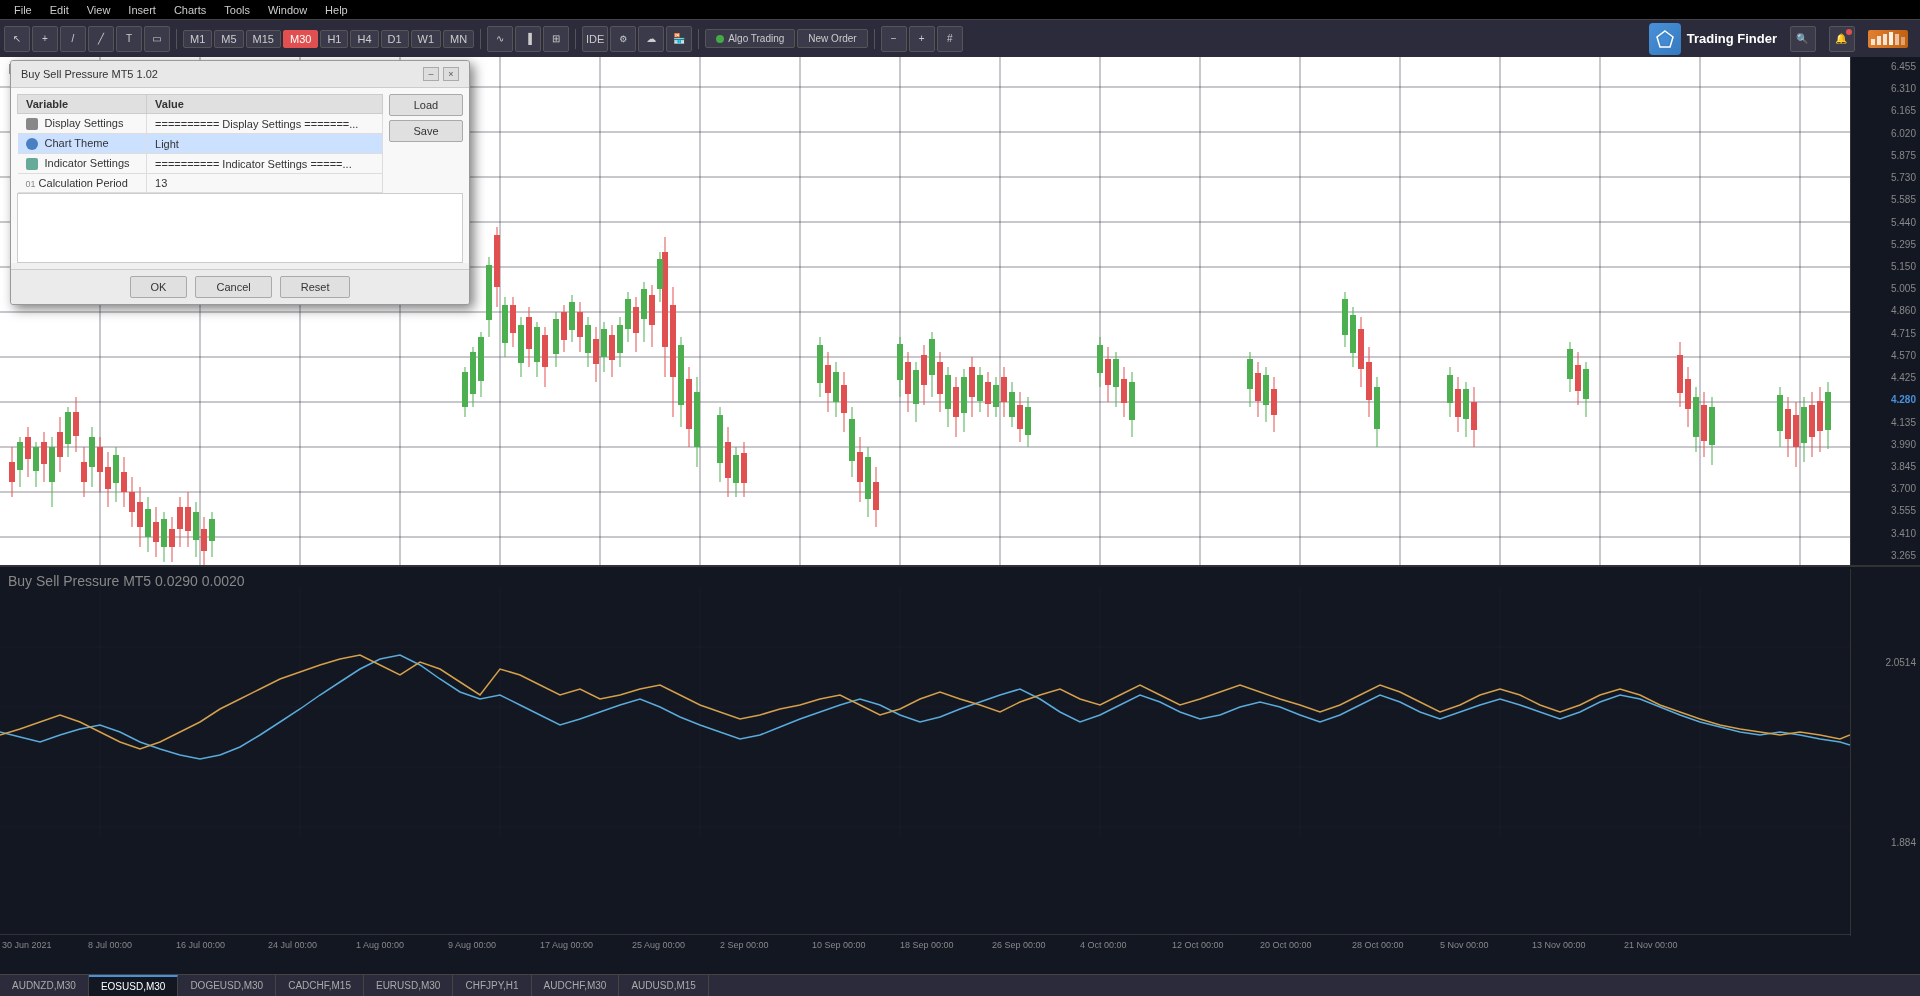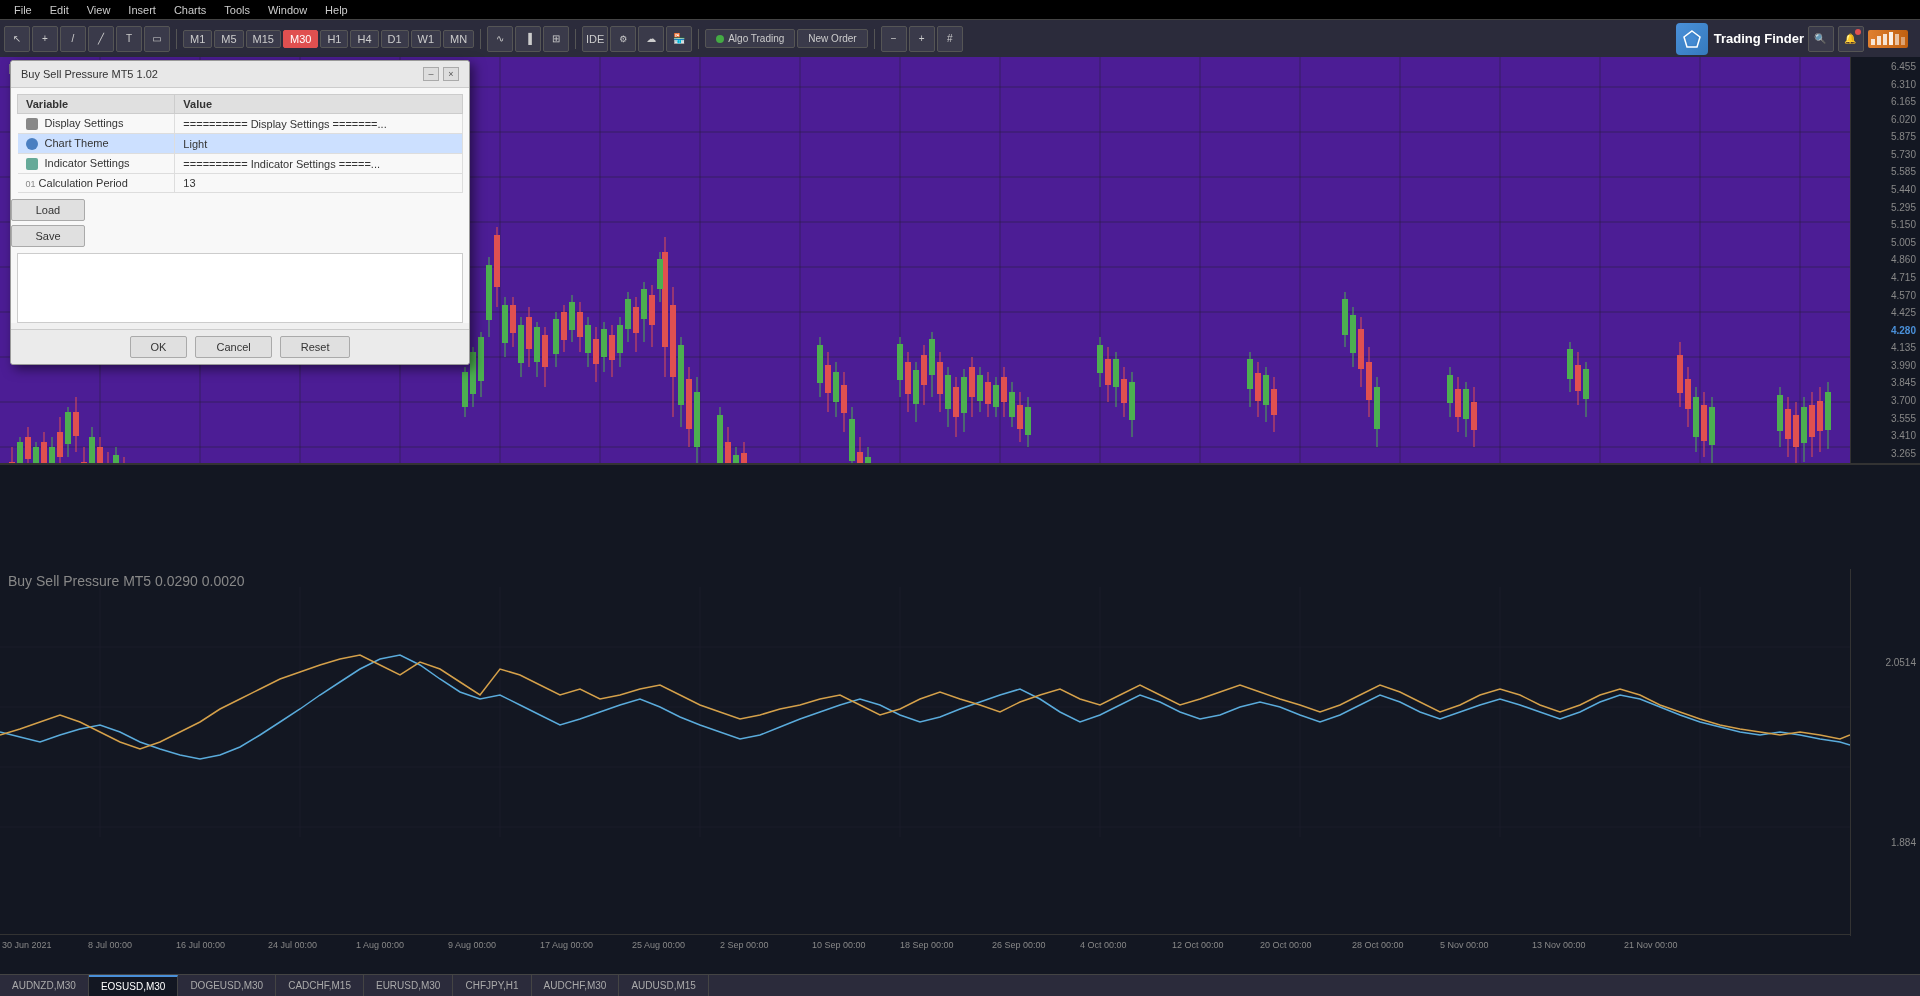--- a/index.html
+++ b/index.html
@@ -61,22 +61,22 @@
       top: 57px;
       left: 0;
       right: 0;
       bottom: 22px;
       background: #131722;
     }
 
     .main-chart {
       position: absolute;
       top: 0; left: 0; right: 0;
-      height: 408px;
-      background: #4c1d95;
+      height: 510px;
+      background: #ffffff;
       border-bottom: 2px solid #333;
       overflow: hidden;
     }
 
     .sub-chart {
       position: absolute;
       top: 512px; left: 0; right: 0;
       bottom: 22px;
       background: #131722;
       overflow: hidden;
@@ -233,21 +233,20 @@
       margin-right: 4px;
       vertical-align: middle;
     }
     .icon-settings { background: #888; }
     .icon-blue { background: #4a7fc1; border-radius: 50%; }
     .icon-indicator { background: #6a9; }
 
     .dialog-main-area {
       display: flex;
       position: relative;
-      flex-direction: column;
     }
     .dialog-right-btns {
       width: 80px;
       padding: 6px 6px 6px 0;
       display: flex;
       flex-direction: column;
       gap: 4px;
       justify-content: flex-start;
     }
 
@@ -292,21 +291,21 @@
       border-radius: 4px;
       display: flex; align-items: center; justify-content: center;
       color: #fff; font-size: 16px; font-weight: bold;
     }
 
     
     .toolbar-right {
       margin-left: auto;
       display: flex;
       align-items: center;
-      gap: 4px;
+      gap: 13px;
       padding-right: 8px;
     }
 
     .algo-btn {
       padding: 3px 10px;
       background: #3a3a4a;
       border: 1px solid #555;
       border-radius: 2px;
       color: #ccc;
       font-size: 10px;

